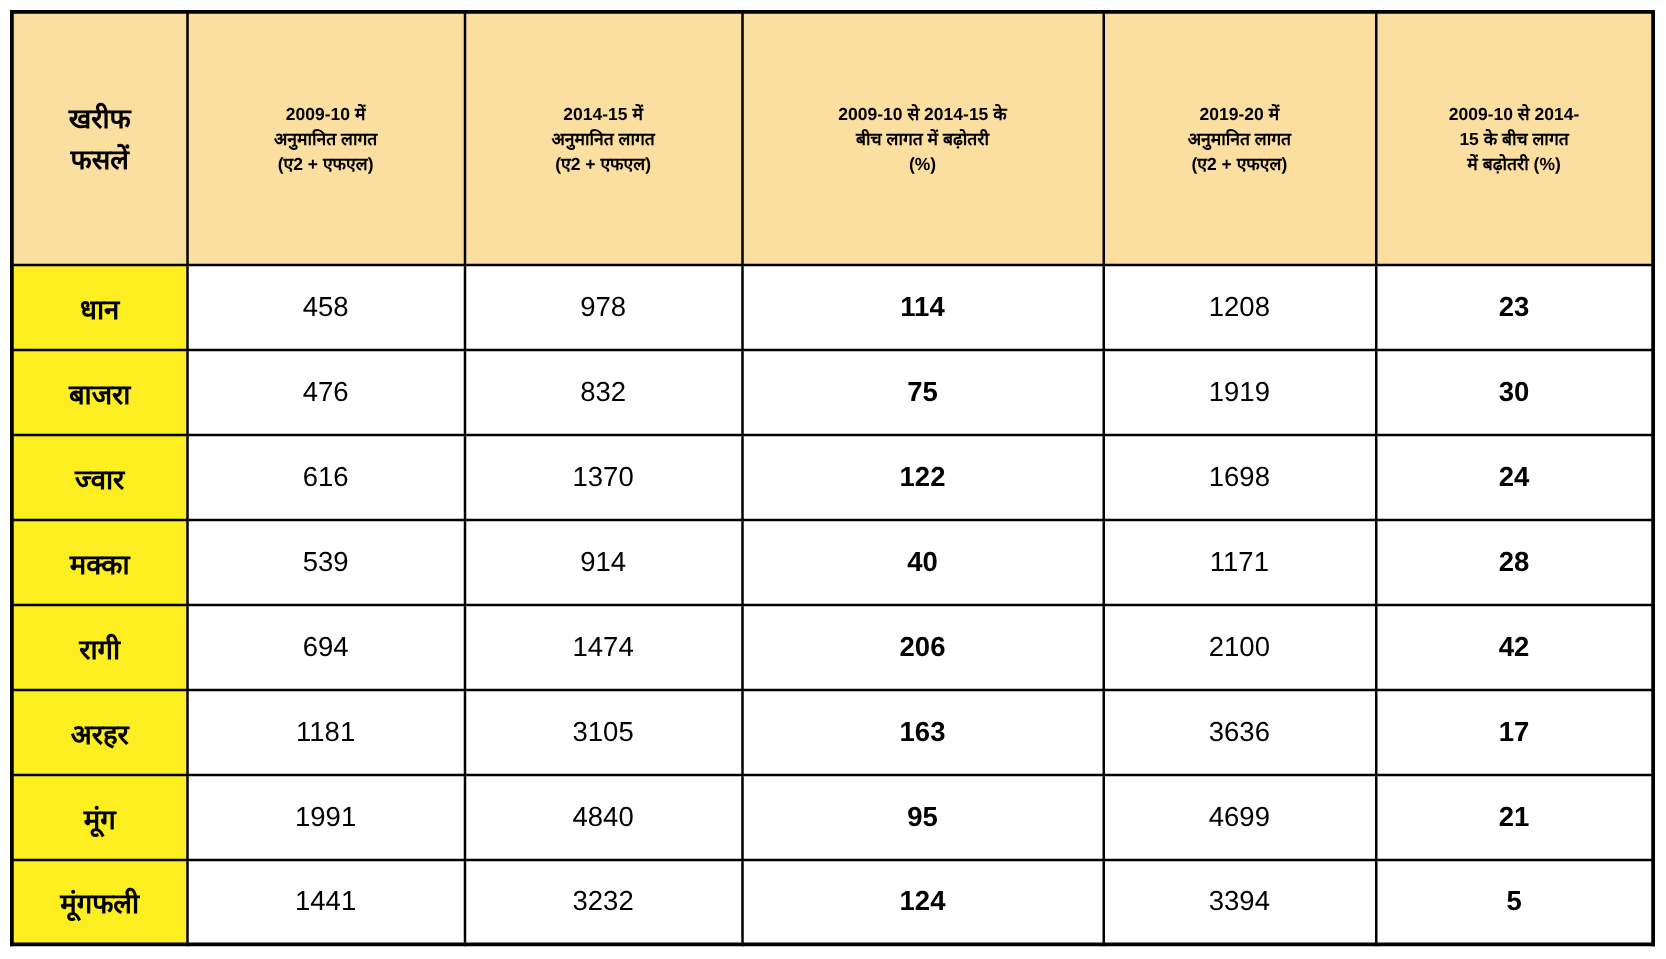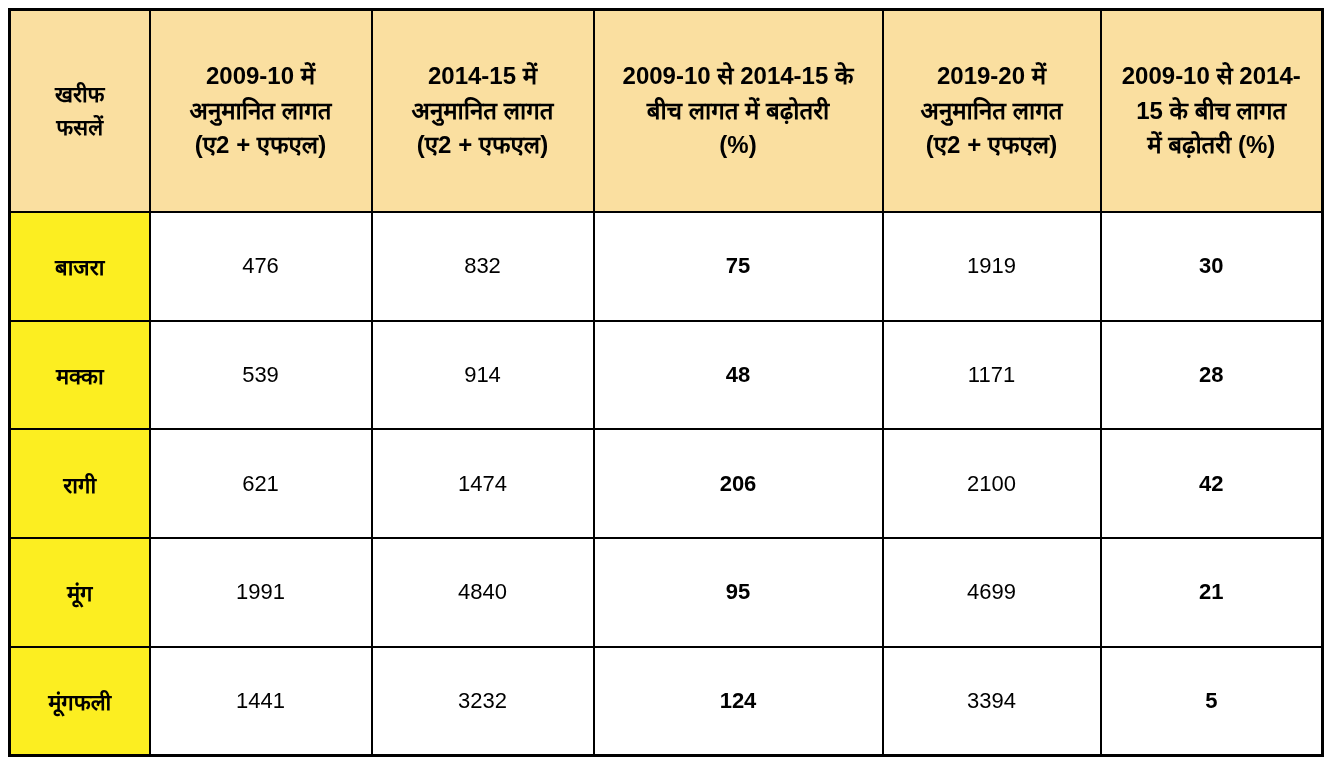--- a/index.html
+++ b/index.html
@@ -37,21 +37,21 @@
   col.c0 { width: 140px; }
   col.c1 { width: 222px; }
   col.c2 { width: 222px; }
   col.c3 { width: 289px; }
   col.c4 { width: 218px; }
   col.c5 { width: 222px; }
 
   thead th {
     background: #fadfa0;
     font-weight: bold;
-    font-size: 24px;
+    font-size: 14px;
     line-height: 1.45;
     color: #000;
     height: 196px;
   }
   thead th.crop-head {
     font-size: 22px;
     line-height: 1.5;
   }
   thead th .unit {
     font-weight: bold;
@@ -120,42 +120,66 @@
         </th>
         <th>
           <div>2009-10 से  2014-</div>
           <div>15 के  बीच लागत</div>
           <div>में बढ़ोतरी (%)</div>
         </th>
       </tr>
     </thead>
     <tbody>
       <tr>
+        <td class="crop-name">धान</td>
+        <td class="num">458</td>
+        <td class="num">978</td>
+        <td class="num bold">114</td>
+        <td class="num">1208</td>
+        <td class="num bold">23</td>
+      </tr>
+      <tr>
         <td class="crop-name">बाजरा</td>
         <td class="num">476</td>
         <td class="num">832</td>
         <td class="num bold">75</td>
         <td class="num">1919</td>
         <td class="num bold">30</td>
       </tr>
       <tr>
+        <td class="crop-name">ज्वार</td>
+        <td class="num">616</td>
+        <td class="num">1370</td>
+        <td class="num bold">122</td>
+        <td class="num">1698</td>
+        <td class="num bold">24</td>
+      </tr>
+      <tr>
         <td class="crop-name">मक्का</td>
         <td class="num">539</td>
         <td class="num">914</td>
-        <td class="num bold">48</td>
+        <td class="num bold">40</td>
         <td class="num">1171</td>
         <td class="num bold">28</td>
       </tr>
       <tr>
         <td class="crop-name">रागी</td>
-        <td class="num">621</td>
+        <td class="num">694</td>
         <td class="num">1474</td>
         <td class="num bold">206</td>
         <td class="num">2100</td>
         <td class="num bold">42</td>
+      </tr>
+      <tr>
+        <td class="crop-name">अरहर</td>
+        <td class="num">1181</td>
+        <td class="num">3105</td>
+        <td class="num bold">163</td>
+        <td class="num">3636</td>
+        <td class="num bold">17</td>
       </tr>
       <tr>
         <td class="crop-name">मूंग</td>
         <td class="num">1991</td>
         <td class="num">4840</td>
         <td class="num bold">95</td>
         <td class="num">4699</td>
         <td class="num bold">21</td>
       </tr>
       <tr>

